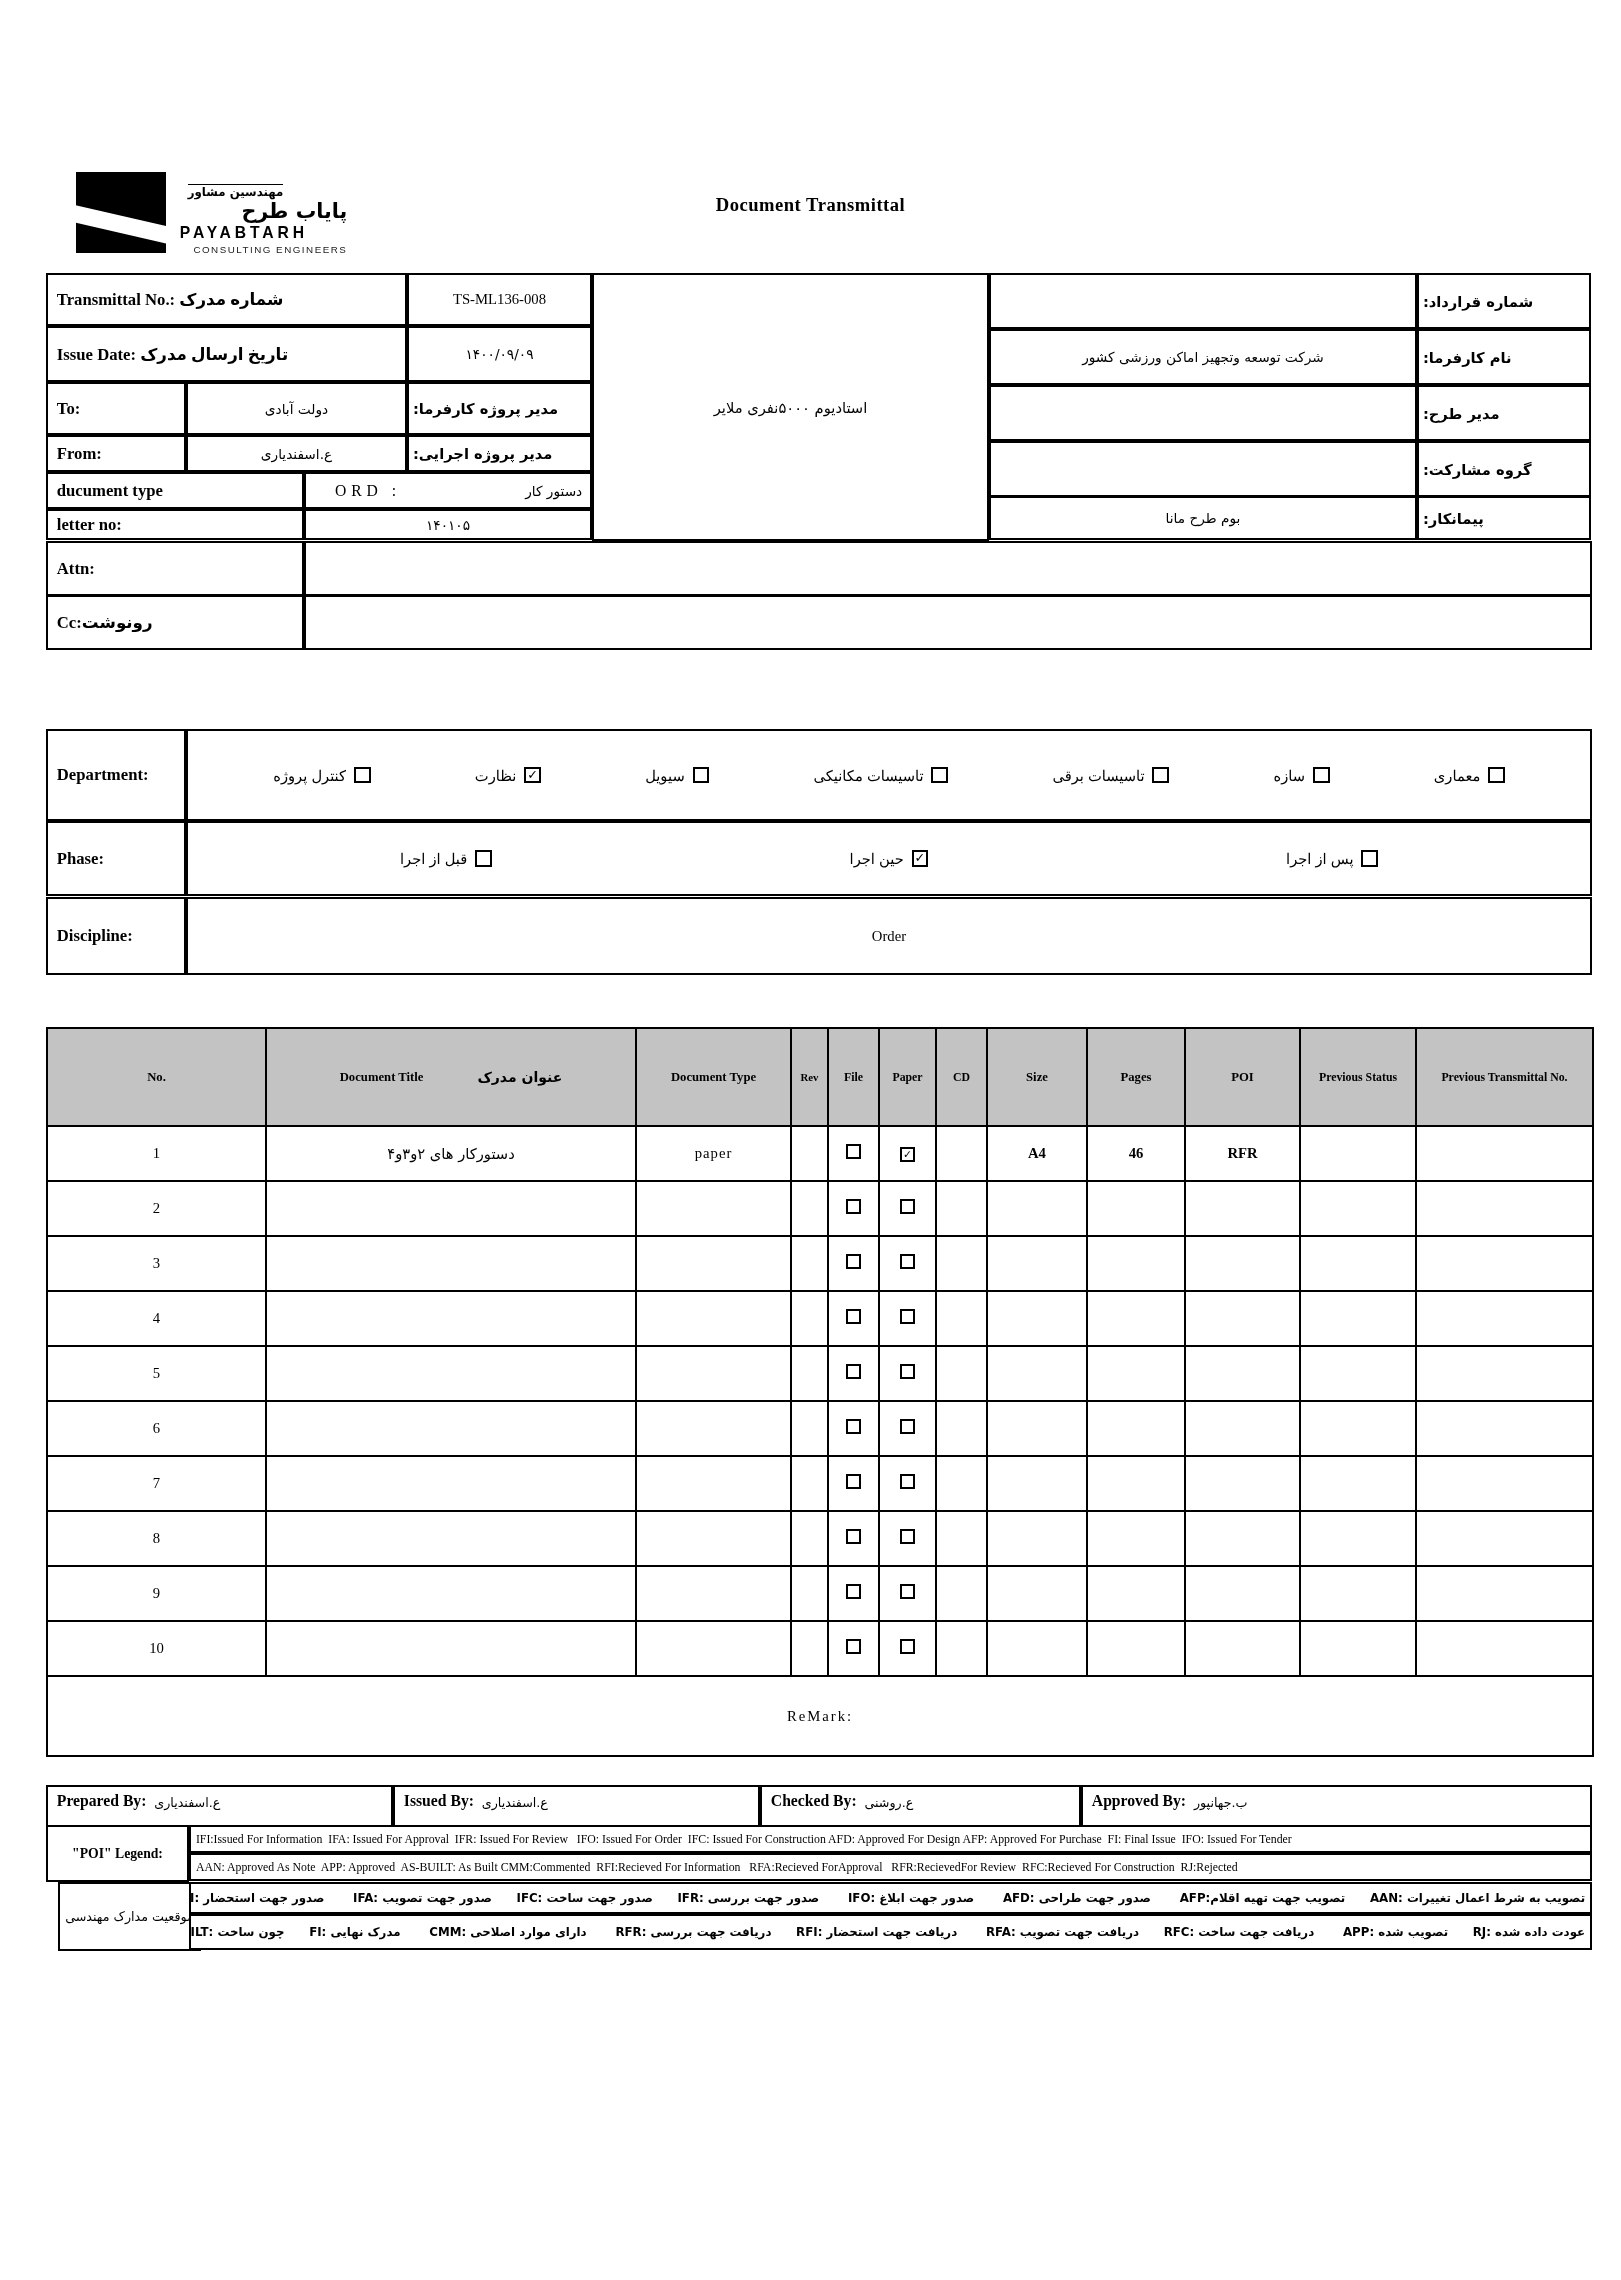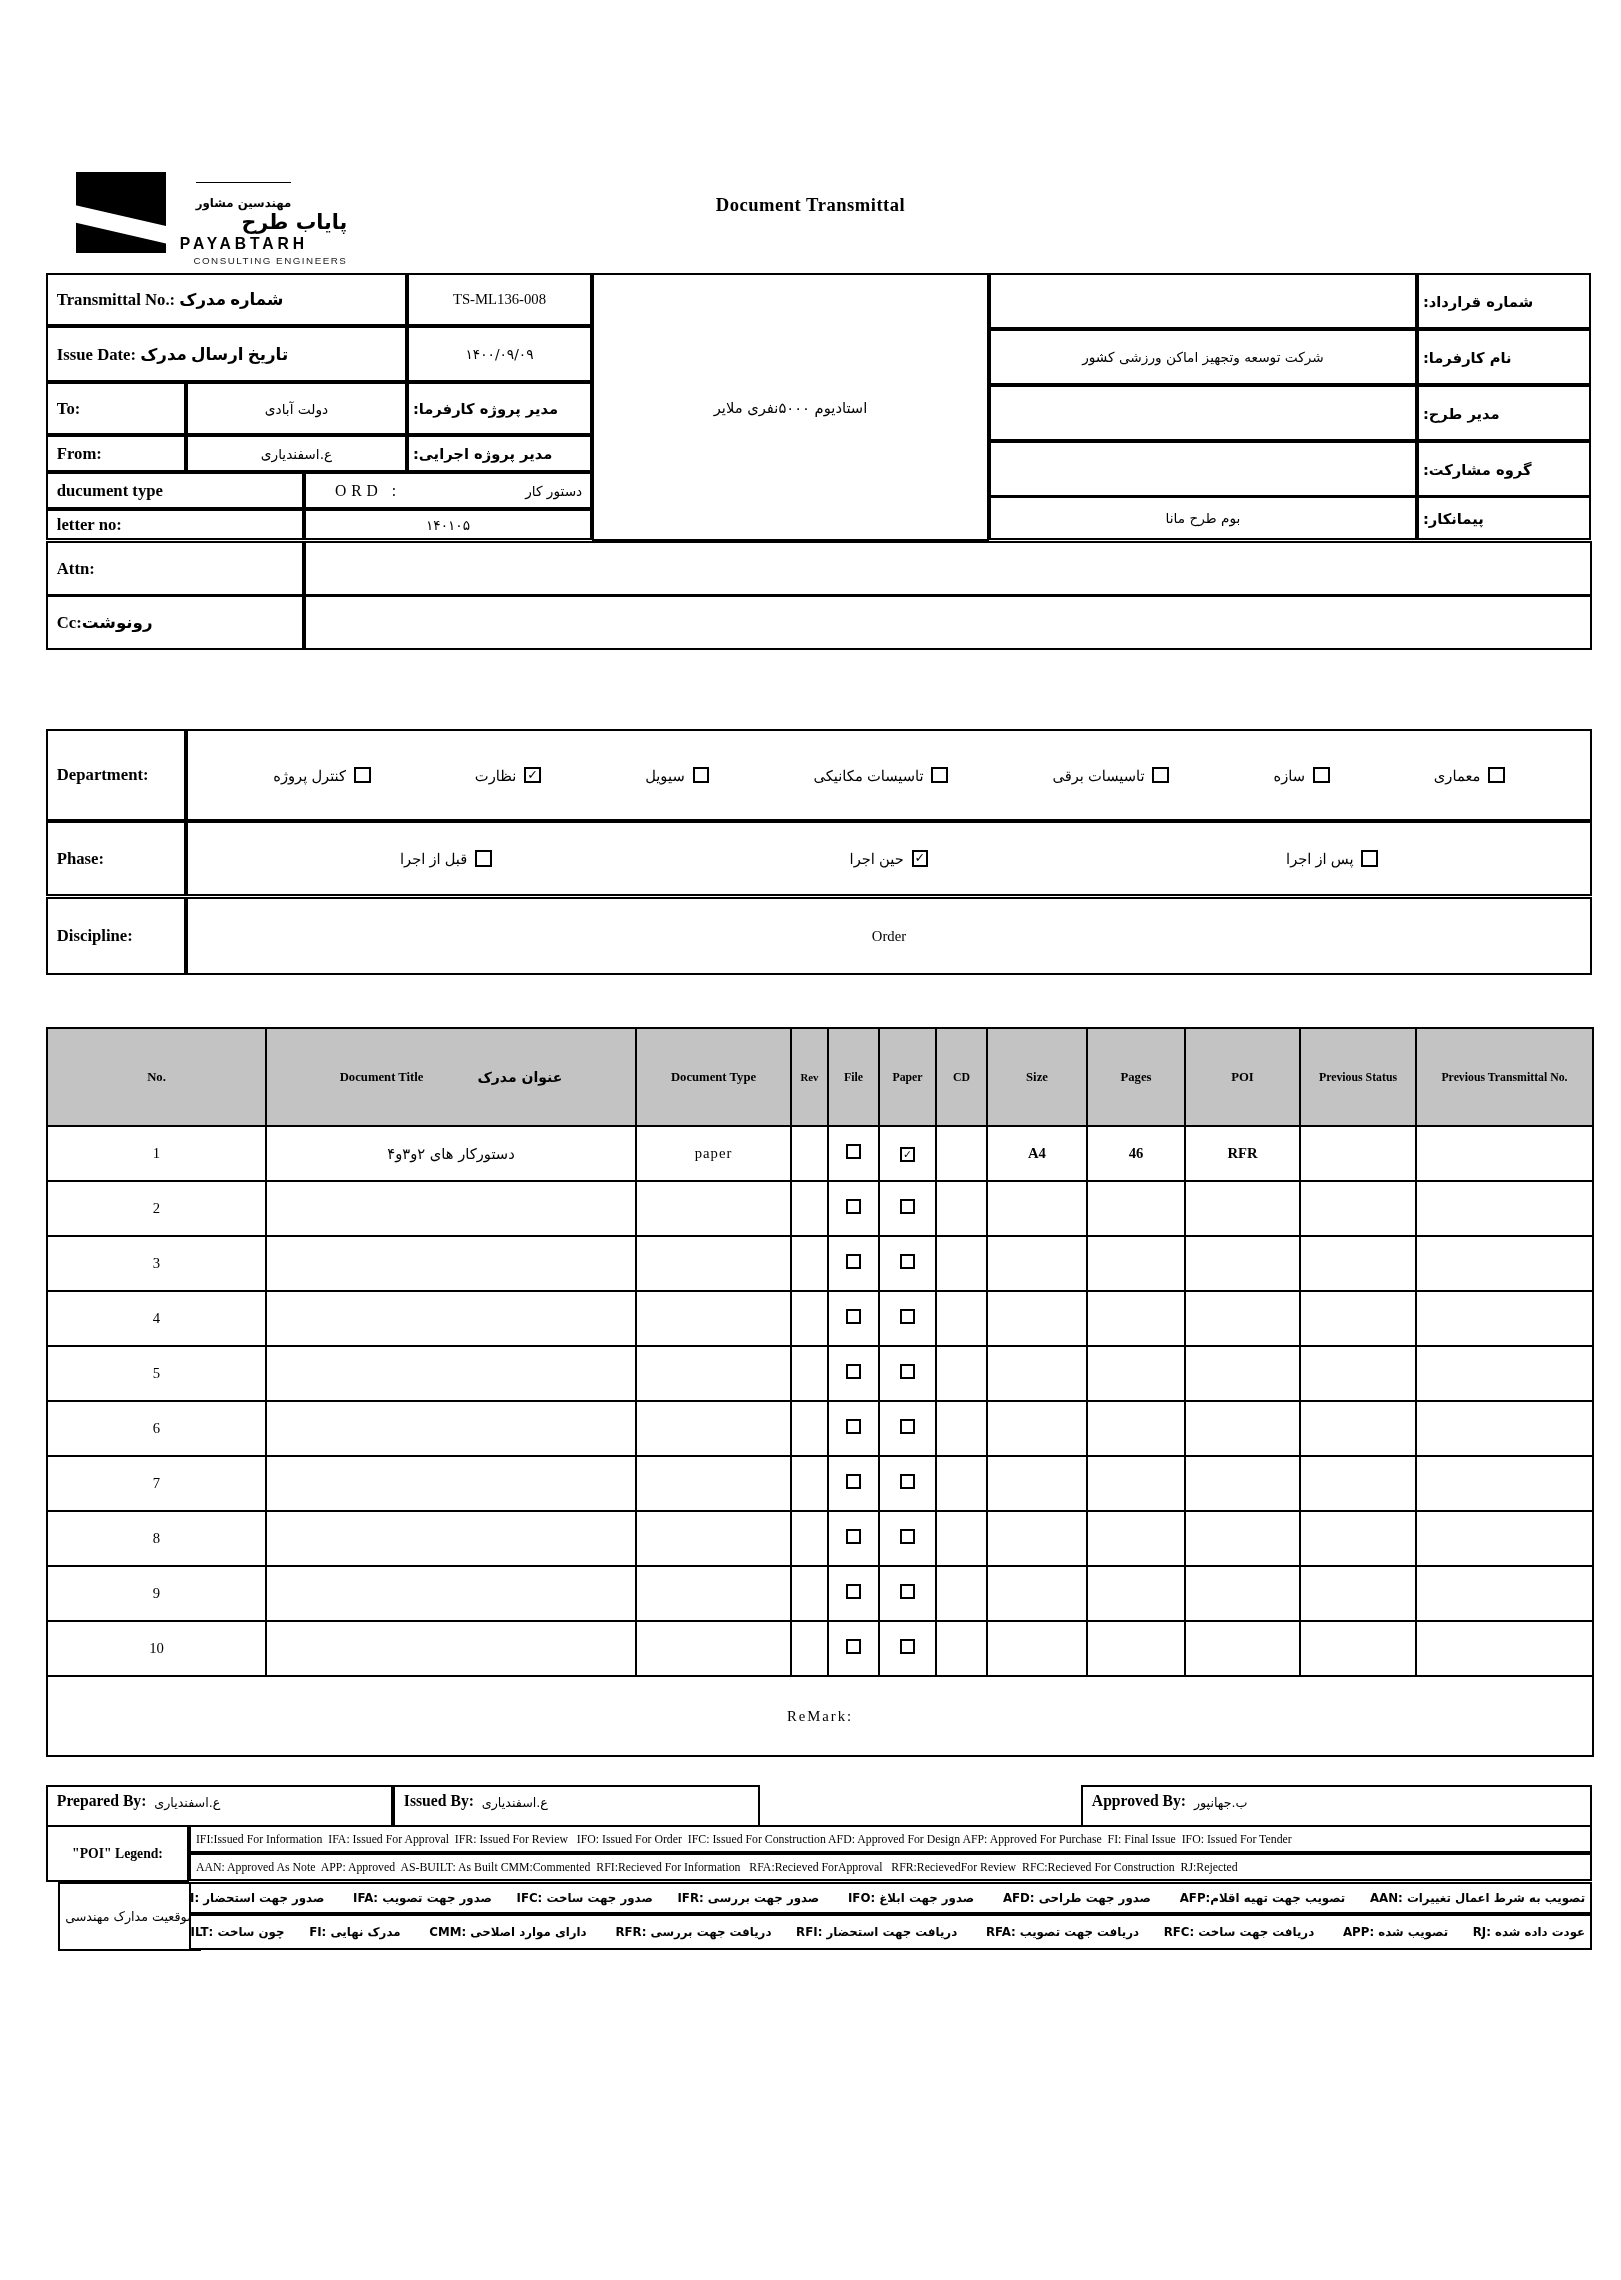--- a/index.html
+++ b/index.html
@@ -4,21 +4,21 @@
 <style>
   html,body{margin:0;padding:0;}
   body{width:1621px;height:2281px;background:#fff;font-family:"Liberation Serif","DejaVu Sans",serif;color:#000;}
   .page{position:relative;width:1621px;height:2281px;background:#fff;overflow:hidden;}
 
   
   .logo{position:absolute;left:76px;top:172px;display:flex;}
   .logo-mark{position:relative;width:90px;height:81px;background:#000;overflow:hidden;flex:0 0 auto;}
   .logo-mark .swoosh{position:absolute;left:-12%;top:56%;width:135%;height:16.7px;background:#fff;border-radius:8.8px;transform:rotate(13deg);}
   .logo-text{margin-left:13.7px;padding-top:9.8px;line-height:1.1;}
-  .logo-text .fa-small{direction:rtl;font-size:11.8px;font-weight:bold;border-top:1.5px solid #000;display:inline-block;padding-top:14px;margin-right:0;margin-left:16px;margin-bottom:1px;font-family:"DejaVu Sans",sans-serif;}
+  .logo-text .fa-small{direction:rtl;font-size:11.8px;font-weight:bold;border-top:1.5px solid #000;display:inline-block;padding-top:1px;margin-right:0;margin-left:8px;margin-bottom:1px;font-family:"DejaVu Sans",sans-serif;}
   .logo-text .fa-large{direction:rtl;font-size:20.6px;font-weight:bold;font-family:"DejaVu Sans",sans-serif;margin-bottom:2px;}
   .logo-text .en-name{font-family:"Liberation Sans",sans-serif;font-weight:bold;font-size:15.7px;letter-spacing:3.9px;}
   .logo-text .en-sub{font-family:"Liberation Sans",sans-serif;font-size:9.8px;letter-spacing:1.5px;color:#222;margin-top:2.9px;padding-left:13.7px;}
 
   .title{position:absolute;left:0;top:194px;width:1621px;text-align:center;font-size:18.6px;font-weight:bold;letter-spacing:0.5px;}
 
   
   .abs-table{position:absolute;background:#fff;}
   .c{position:absolute;border:2px solid #000;box-sizing:border-box;display:flex;align-items:center;overflow:hidden;background:#fff;}
   .lab-en{font-weight:bold;font-size:16.7px;padding-left:8.8px;}
@@ -360,20 +360,24 @@
 
   <div class="abs-table" style="left:46px;top:1761px;width:1546px;height:64px;margin-top:24px;">
     <div class="c sig" style="left:0;top:0;width:347px;height:64px;">
       <span class="sig-label">Prepared By:</span>
       <span class="sig-value">ع.اسفندیاری</span>
     </div>
     <div class="c sig" style="left:347px;top:0;width:367px;height:64px;">
       <span class="sig-label">Issued By:</span>
       <span class="sig-value">ع.اسفندیاری</span>
     </div>
+    <div class="c sig" style="left:714px;top:0;width:321px;height:64px;">
+      <span class="sig-label">Checked By:</span>
+      <span class="sig-value">ع.روشنی</span>
+    </div>
     <div class="c sig" style="left:1035px;top:0;width:511px;height:64px;">
       <span class="sig-label">Approved By:</span>
       <span class="sig-value">ب.جهانپور</span>
     </div>
   </div>
 
   <div class="abs-table legend" style="left:46px;top:1825px;width:1546px;height:125px;">
     <div class="c leg-label" style="left:0;top:0;width:143px;height:57px;">"POI" Legend:</div>
     <div class="c leg-line" style="left:143px;top:0;width:1403px;height:28px;">IFI:Issued For Information  IFA: Issued For Approval  IFR: Issued For Review   IFO: Issued For Order  IFC: Issued For Construction AFD: Approved For Design AFP: Approved For Purchase  FI: Final Issue  IFO: Issued For Tender</div>
     <div class="c leg-line" style="left:143px;top:28px;width:1403px;height:28px;">AAN: Approved As Note  APP: Approved  AS-BUILT: As Built CMM:Commented  RFI:Recieved For Information   RFA:Recieved ForApproval   RFR:RecievedFor Review  RFC:Recieved For Construction  RJ:Rejected</div>

